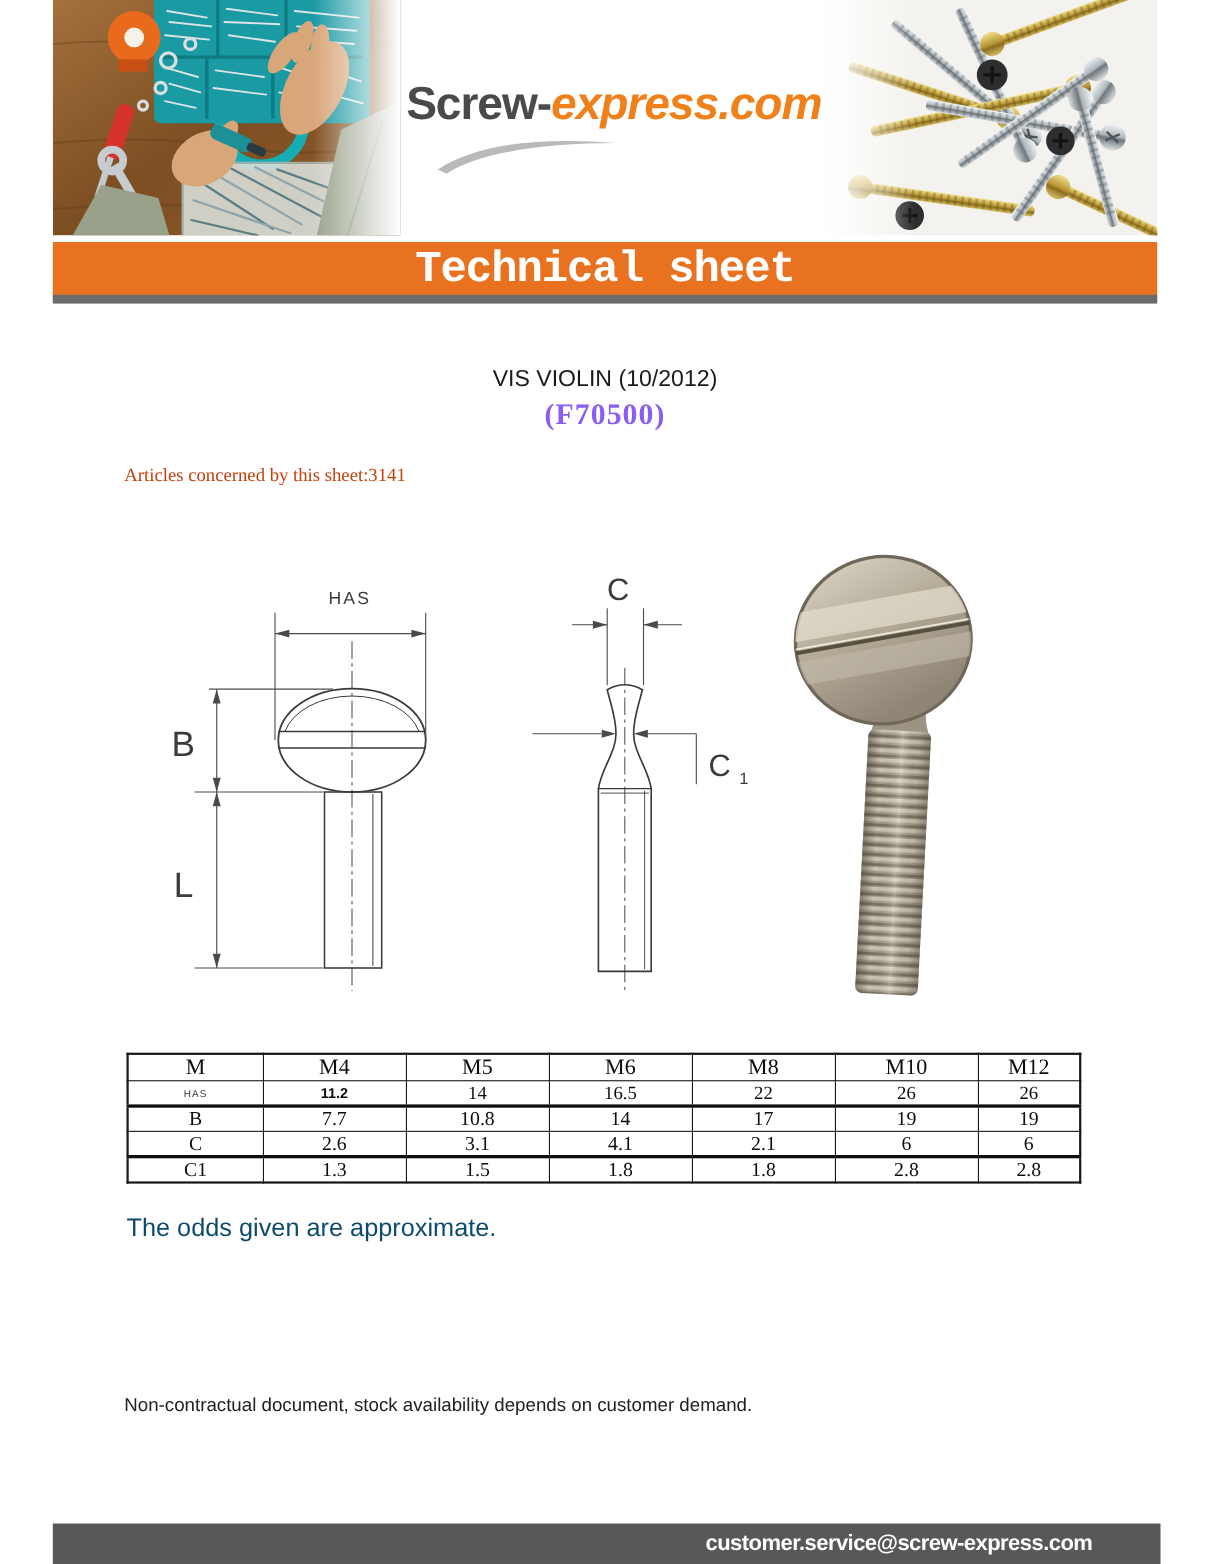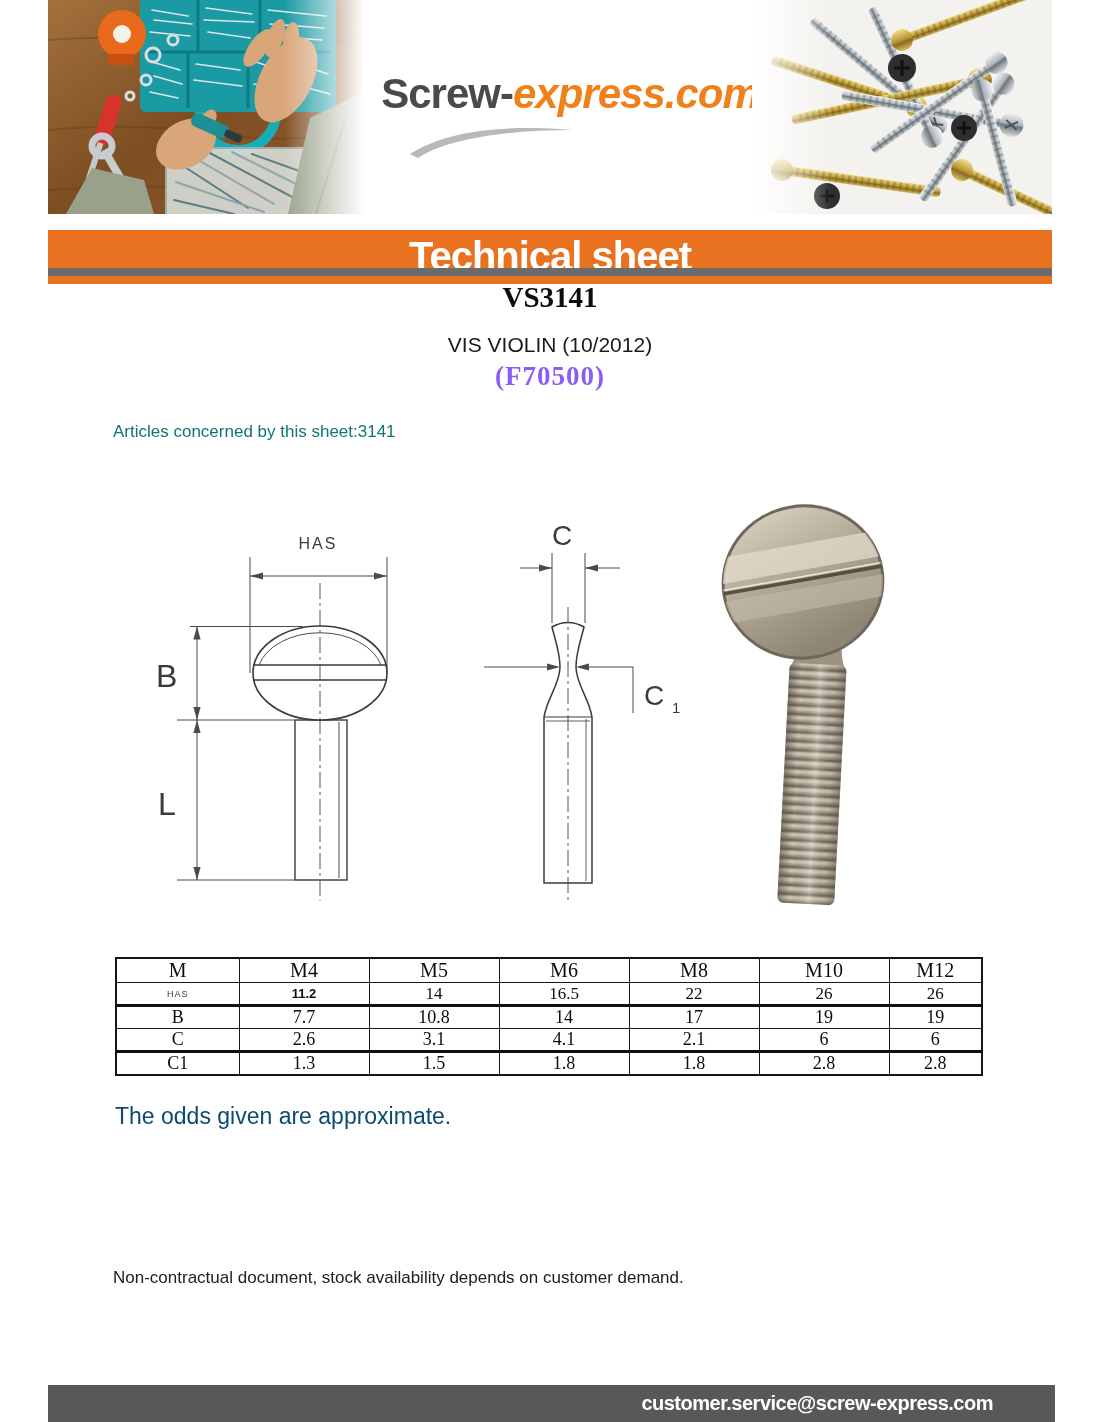--- a/index.html
+++ b/index.html
@@ -6,38 +6,38 @@
   .page {
     position:relative; width:1100px; height:1422px; margin:0 auto;
     background:#ffffff; overflow:hidden;
     font-family:"Liberation Sans", sans-serif; color:#1c1c1c;
   }
   .abs { position:absolute; }
 
   
   .photo-left  { left:48px;  top:0; width:316px; height:214px; }
   .photo-right { left:752px; top:0; width:300px; height:214px; }
-  .logo-wrap   { left:376px; top:0; width:388px; height:214px; }
+  .logo-wrap   { left:364px; top:0; width:388px; height:214px; }
   .logo-text   { position:absolute; left:0; top:70px; width:100%; text-align:center;
                  font-size:42px; font-weight:bold; letter-spacing:-1px; white-space:nowrap; }
   .logo-part1  { color:#4a4a4c; }
   .logo-part2  { color:#f0801a; font-style:italic; }
   .logo-swoosh { position:absolute; left:30px; top:124px; }
 
-  .banner { left:48px; top:230px; width:1004px; height:54px; background:#e8721f; text-align:center; }
+  .banner { left:48px; top:220px; width:1004px; height:54px; background:#e8721f; text-align:center;font-family:Liberation Mono, monospace; }
   .banner-title { line-height:52px; color:#ffffff; font-size:40px; font-weight:bold; letter-spacing:-1px; }
   .strip  { left:48px; top:268px; width:1004px; height:8px; background:#6b6b6b; }
 
   
   .product-code { left:0; top:281px; width:100%; text-align:center;
                   font-family:"Liberation Serif", serif; font-weight:bold; font-size:29px; color:#0d0d0d; }
   .product-name { left:0; top:333px; width:100%; text-align:center; font-size:21px; color:#1a1a1a; }
   .reference    { left:0; top:361px; width:100%; text-align:center;
                   font-family:"Liberation Serif", serif; font-weight:bold; font-size:27px; letter-spacing:1px; color:#8b5cf6; }
-  .articles     { left:113px; top:422px; font-size:17px; color:#0f766e; }
+  .articles     { left:113px; top:422px; font-size:17px; color:#c2410c;font-family:Liberation Serif, serif; }
 
   
   .draw-left  { left:120px; top:505px; }
   .draw-mid   { left:480px; top:505px; }
   .screw-photo{ left:705px; top:492px; }
   svg text { font-family:"Liberation Sans", sans-serif; fill:#3b3b3b; }
 
   
   .table-wrap { left:115px; top:957px; width:866px; }
   table.spec { border-collapse:collapse; table-layout:fixed; width:866px;
@@ -265,21 +265,20 @@
         <path d="M68 196 h14 M75 189 v14" stroke="#121212" stroke-width="3"></path>
     </g>
     <rect width="80" height="214" fill="url(#fadeL)"></rect>
   </svg>
 
   <div class="abs banner">
     <div class="banner-title">Technical sheet</div>
   </div>
   <div class="abs strip"></div>
 
-  <div class="abs product-code">VS3141</div>
   <div class="abs product-name">VIS VIOLIN (10/2012)</div>
   <div class="abs reference">(F70500)</div>
   <div class="abs articles">Articles concerned by this sheet:3141</div>
 
   <svg class="abs draw-left" width="290" height="400" viewBox="0 0 290 400">
     <g stroke="#3a3a3a" fill="none">
       <rect x="175" y="215" width="52" height="160" fill="#ffffff" stroke-width="1.4"></rect>
       <line x1="219" y1="217" x2="219" y2="373" stroke-width="0.9"></line>
       <ellipse cx="200" cy="168" rx="67" ry="47" fill="#ffffff" stroke-width="1.6"></ellipse>
       <path d="M 139 160 A 63 43 0 0 1 261 160" stroke-width="0.9"></path>

